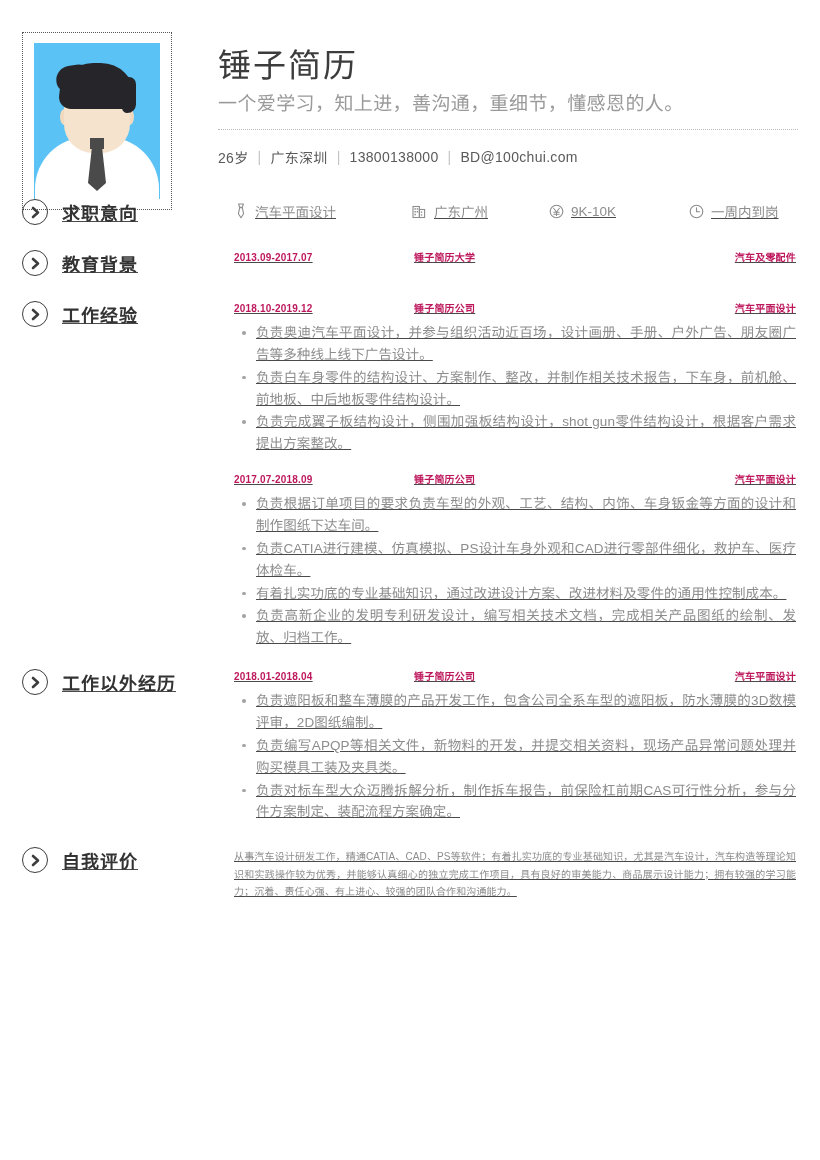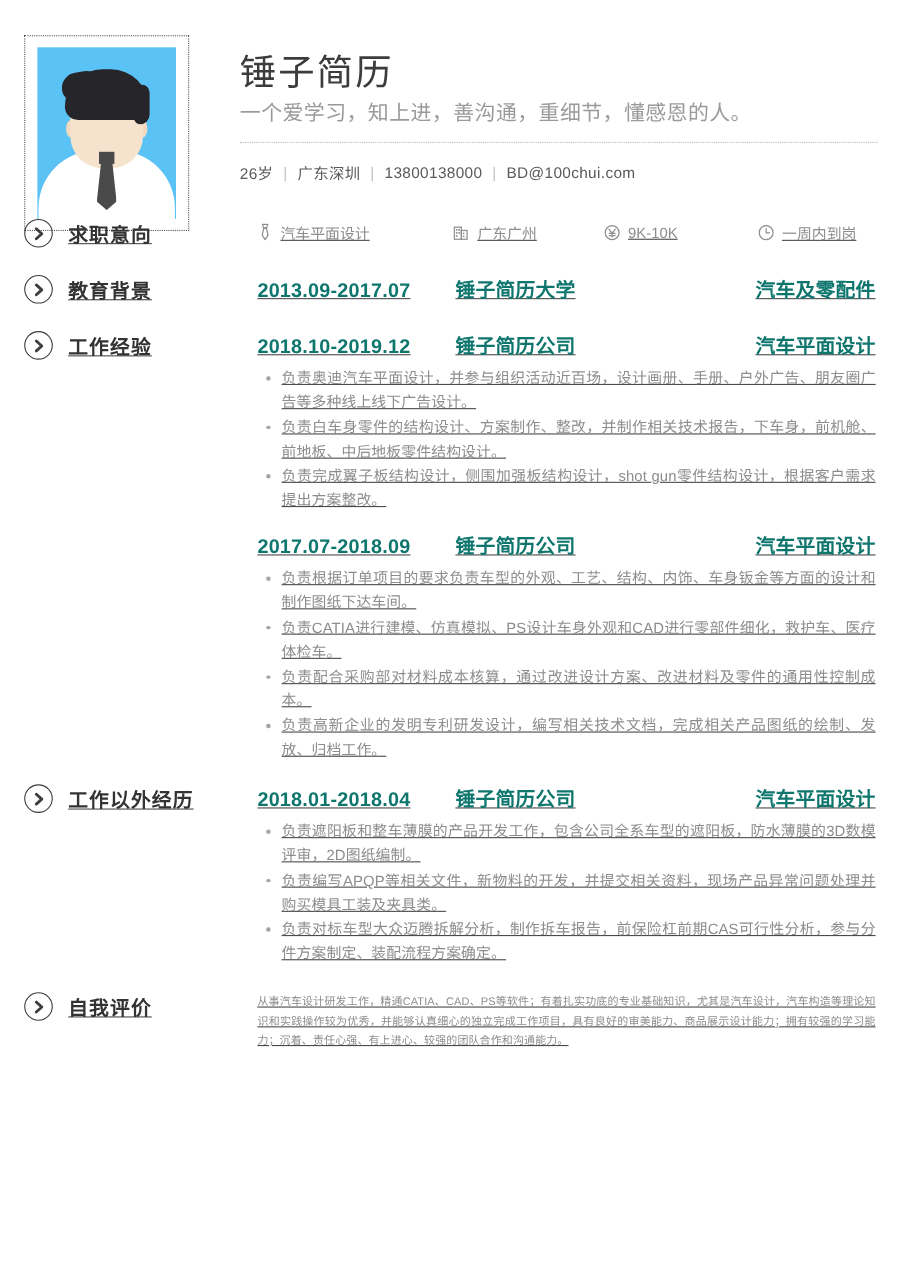--- a/index.html
+++ b/index.html
@@ -258,23 +258,23 @@
   }
   .intent-item.i0 { width: 178px; }
   .intent-item.i1 { width: 137px; }
   .intent-item.i2 { width: 140px; }
   .intent-item.i3 { width: auto; }
 
   
   .entry-head {
     display: flex;
     align-items: baseline;
-    font-size: 18px;
+    font-size: 10px;
     font-weight: bold;
-    color: #0f766e;
+    color: #be185d;
     letter-spacing: .2px;
   }
   .eh-date { flex: 0 0 180px; }
   .eh-org  { flex: 1 1 auto; }
   .eh-role { flex: 0 0 auto; text-align: right; }
 
   ul.bullets {
     list-style: none;
     margin: 7px 0 0 0;
     padding: 0;
@@ -468,21 +468,21 @@
 
         <div class="entry">
           <div class="entry-head">
             <span class="eh-date">2017.07-2018.09</span>
             <span class="eh-org">锤子简历公司</span>
             <span class="eh-role">汽车平面设计</span>
           </div>
           <ul class="bullets">
             <li>负责根据订单项目的要求负责车型的外观、工艺、结构、内饰、车身钣金等方面的设计和制作图纸下达车间。</li>
             <li>负责CATIA进行建模、仿真模拟、PS设计车身外观和CAD进行零部件细化，救护车、医疗体检车。</li>
-            <li>负责配合采购部对材料成本核算，通过改进设计方案、改进材料及零件的通用性控制成本。</li>
+            <li>有着扎实功底的专业基础知识，通过改进设计方案、改进材料及零件的通用性控制成本。</li>
             <li>负责高新企业的发明专利研发设计，编写相关技术文档，完成相关产品图纸的绘制、发放、归档工作。</li>
           </ul>
         </div>
 
       </div>
     </div>
 
     <div class="section sec-extra">
       <div class="sec-label">
         <span class="sec-circle">

